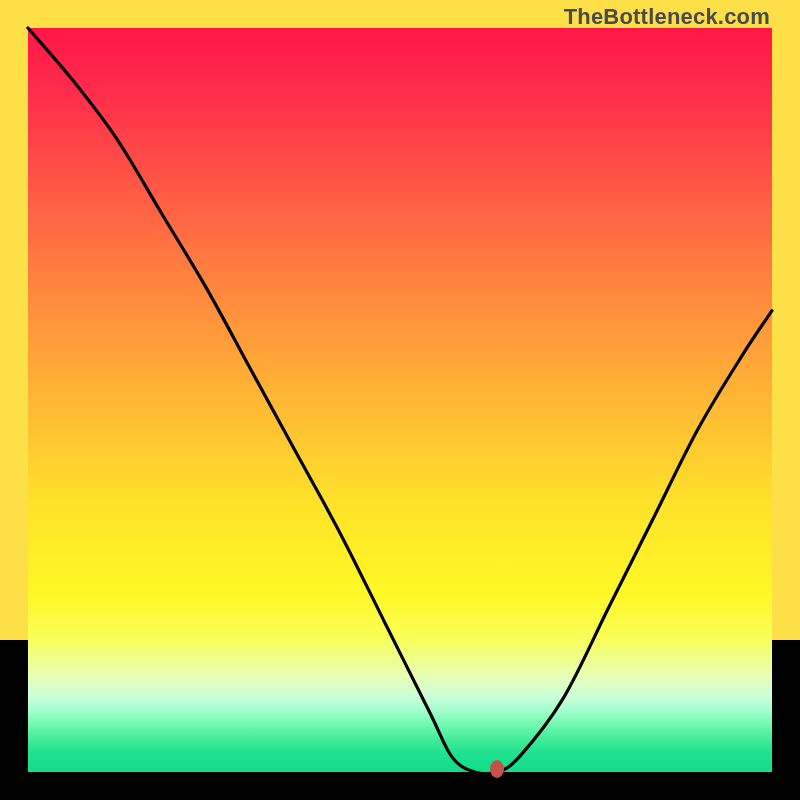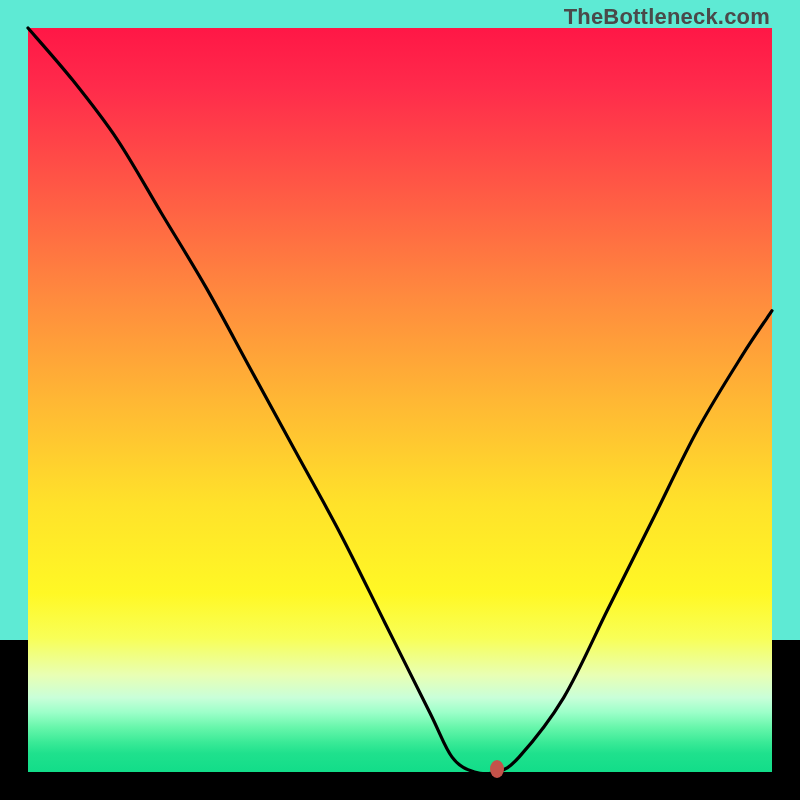--- a/index.html
+++ b/index.html
@@ -10,21 +10,21 @@
     background: #000;
     overflow: hidden;
     font-family: Arial, Helvetica, sans-serif;
   }
   .frame {
     position: absolute;
     left: 0;
     top: 0;
     width: 800px;
     height: 640px;
-    background: #5eead4;
+    background: #fde047;
   }
   .plot {
     position: absolute;
     left: 28px;
     top: 28px;
     width: 744px;
     height: 744px;
     background: linear-gradient(
       to bottom,
       #ff1746 0%,

